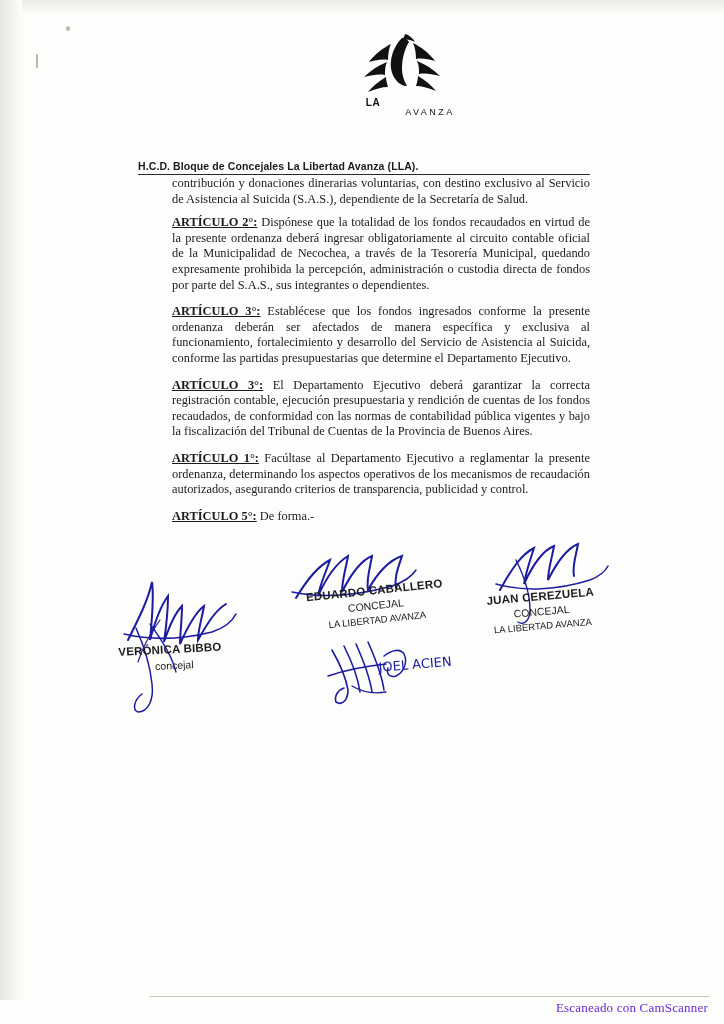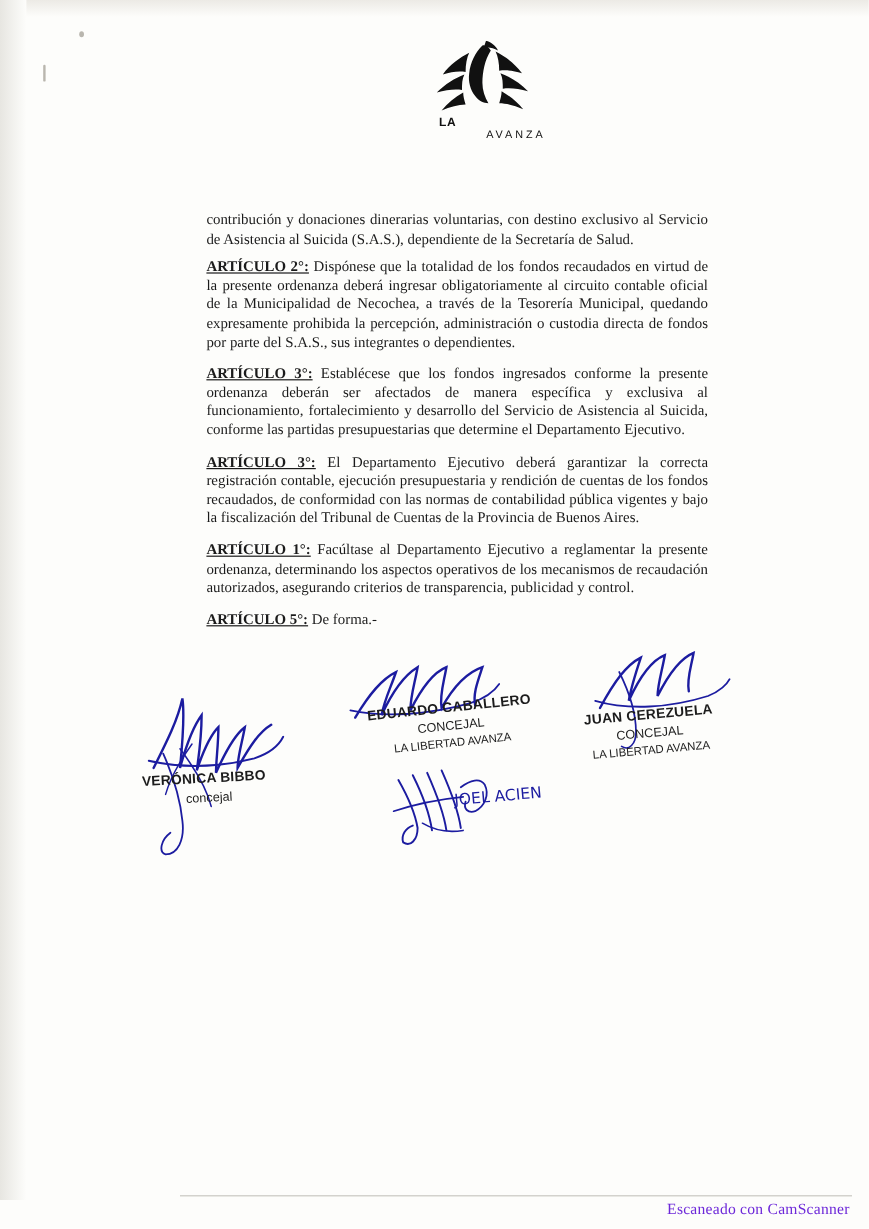--- a/index.html
+++ b/index.html
@@ -197,20 +197,21 @@
         <path d="M71 42 C78 46, 84 51, 89 57 C82 54, 75 52, 69 52 C70 49, 71 45, 71 42 Z"></path>
         <path d="M58 0 C62 1, 66 4, 68 8 C64 6, 60 5, 56 6 Z"></path>
       </g>
     </svg>
     <div class="logo-text">
       <span class="logo-la">LA</span>
       <span class="logo-av">AVANZA</span>
     </div>
   </div>
 
+  <div class="doc-header">H.C.D. Bloque de Concejales La Libertad Avanza (LLA).</div>
 
   <div class="body-block">
 
     <p class="para first">
       <span>contribución y donaciones dinerarias voluntarias, con destino exclusivo al Servicio de Asistencia al Suicida (S.A.S.), dependiente de la Secretaría de Salud.</span>
     </p>
 
     <p class="para">
       <span class="art">ARTÍCULO 2°:</span><span> Dispónese que la totalidad de los fondos recaudados en virtud de la presente ordenanza deberá ingresar obligatoriamente al circuito contable oficial de la Municipalidad de Necochea, a través de la Tesorería Municipal, quedando expresamente prohibida la percepción, administración o custodia directa de fondos por parte del S.A.S., sus integrantes o dependientes.</span>
     </p>

